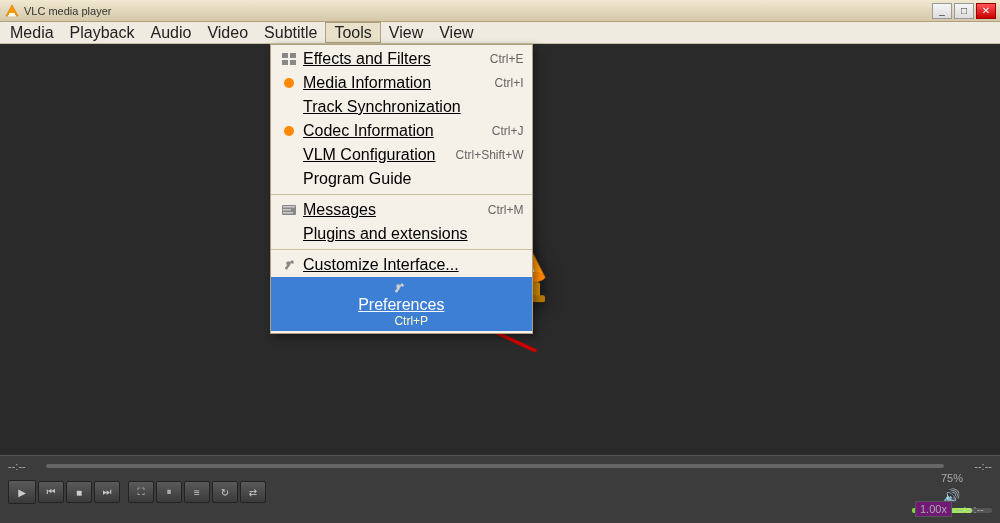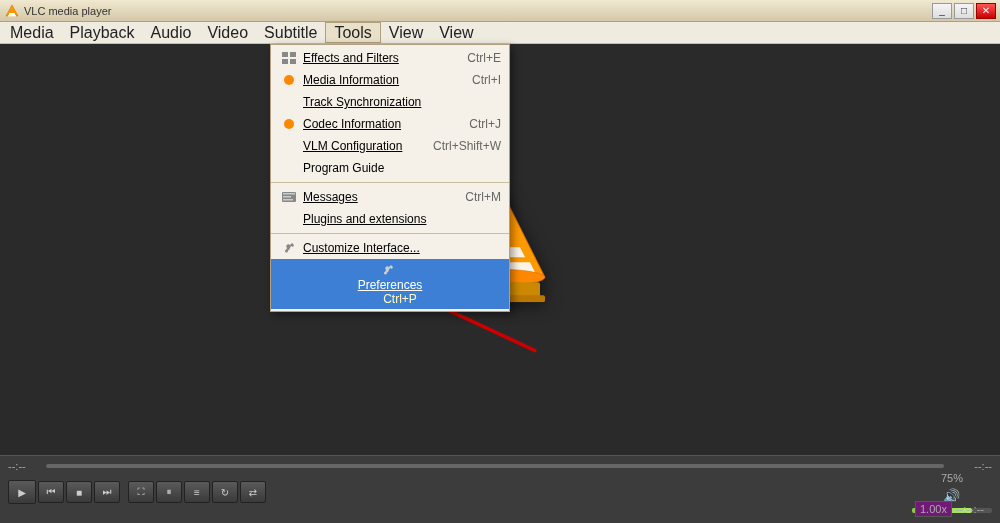--- a/index.html
+++ b/index.html
@@ -118,21 +118,21 @@
       width: 20px;
       height: 16px;
       margin-right: 4px;
       display: flex;
       align-items: center;
       justify-content: center;
       flex-shrink: 0;
     }
     .item-label {
       flex: 1;
-      font-size: 12px;
+      font-size: 16px;
       text-decoration: none;
     }
     .item-shortcut {
       font-size: 12px;
       color: #666;
       margin-left: 20px;
     }
     .dropdown-item.highlighted .item-shortcut {
       color: #fef9c3;
     }

